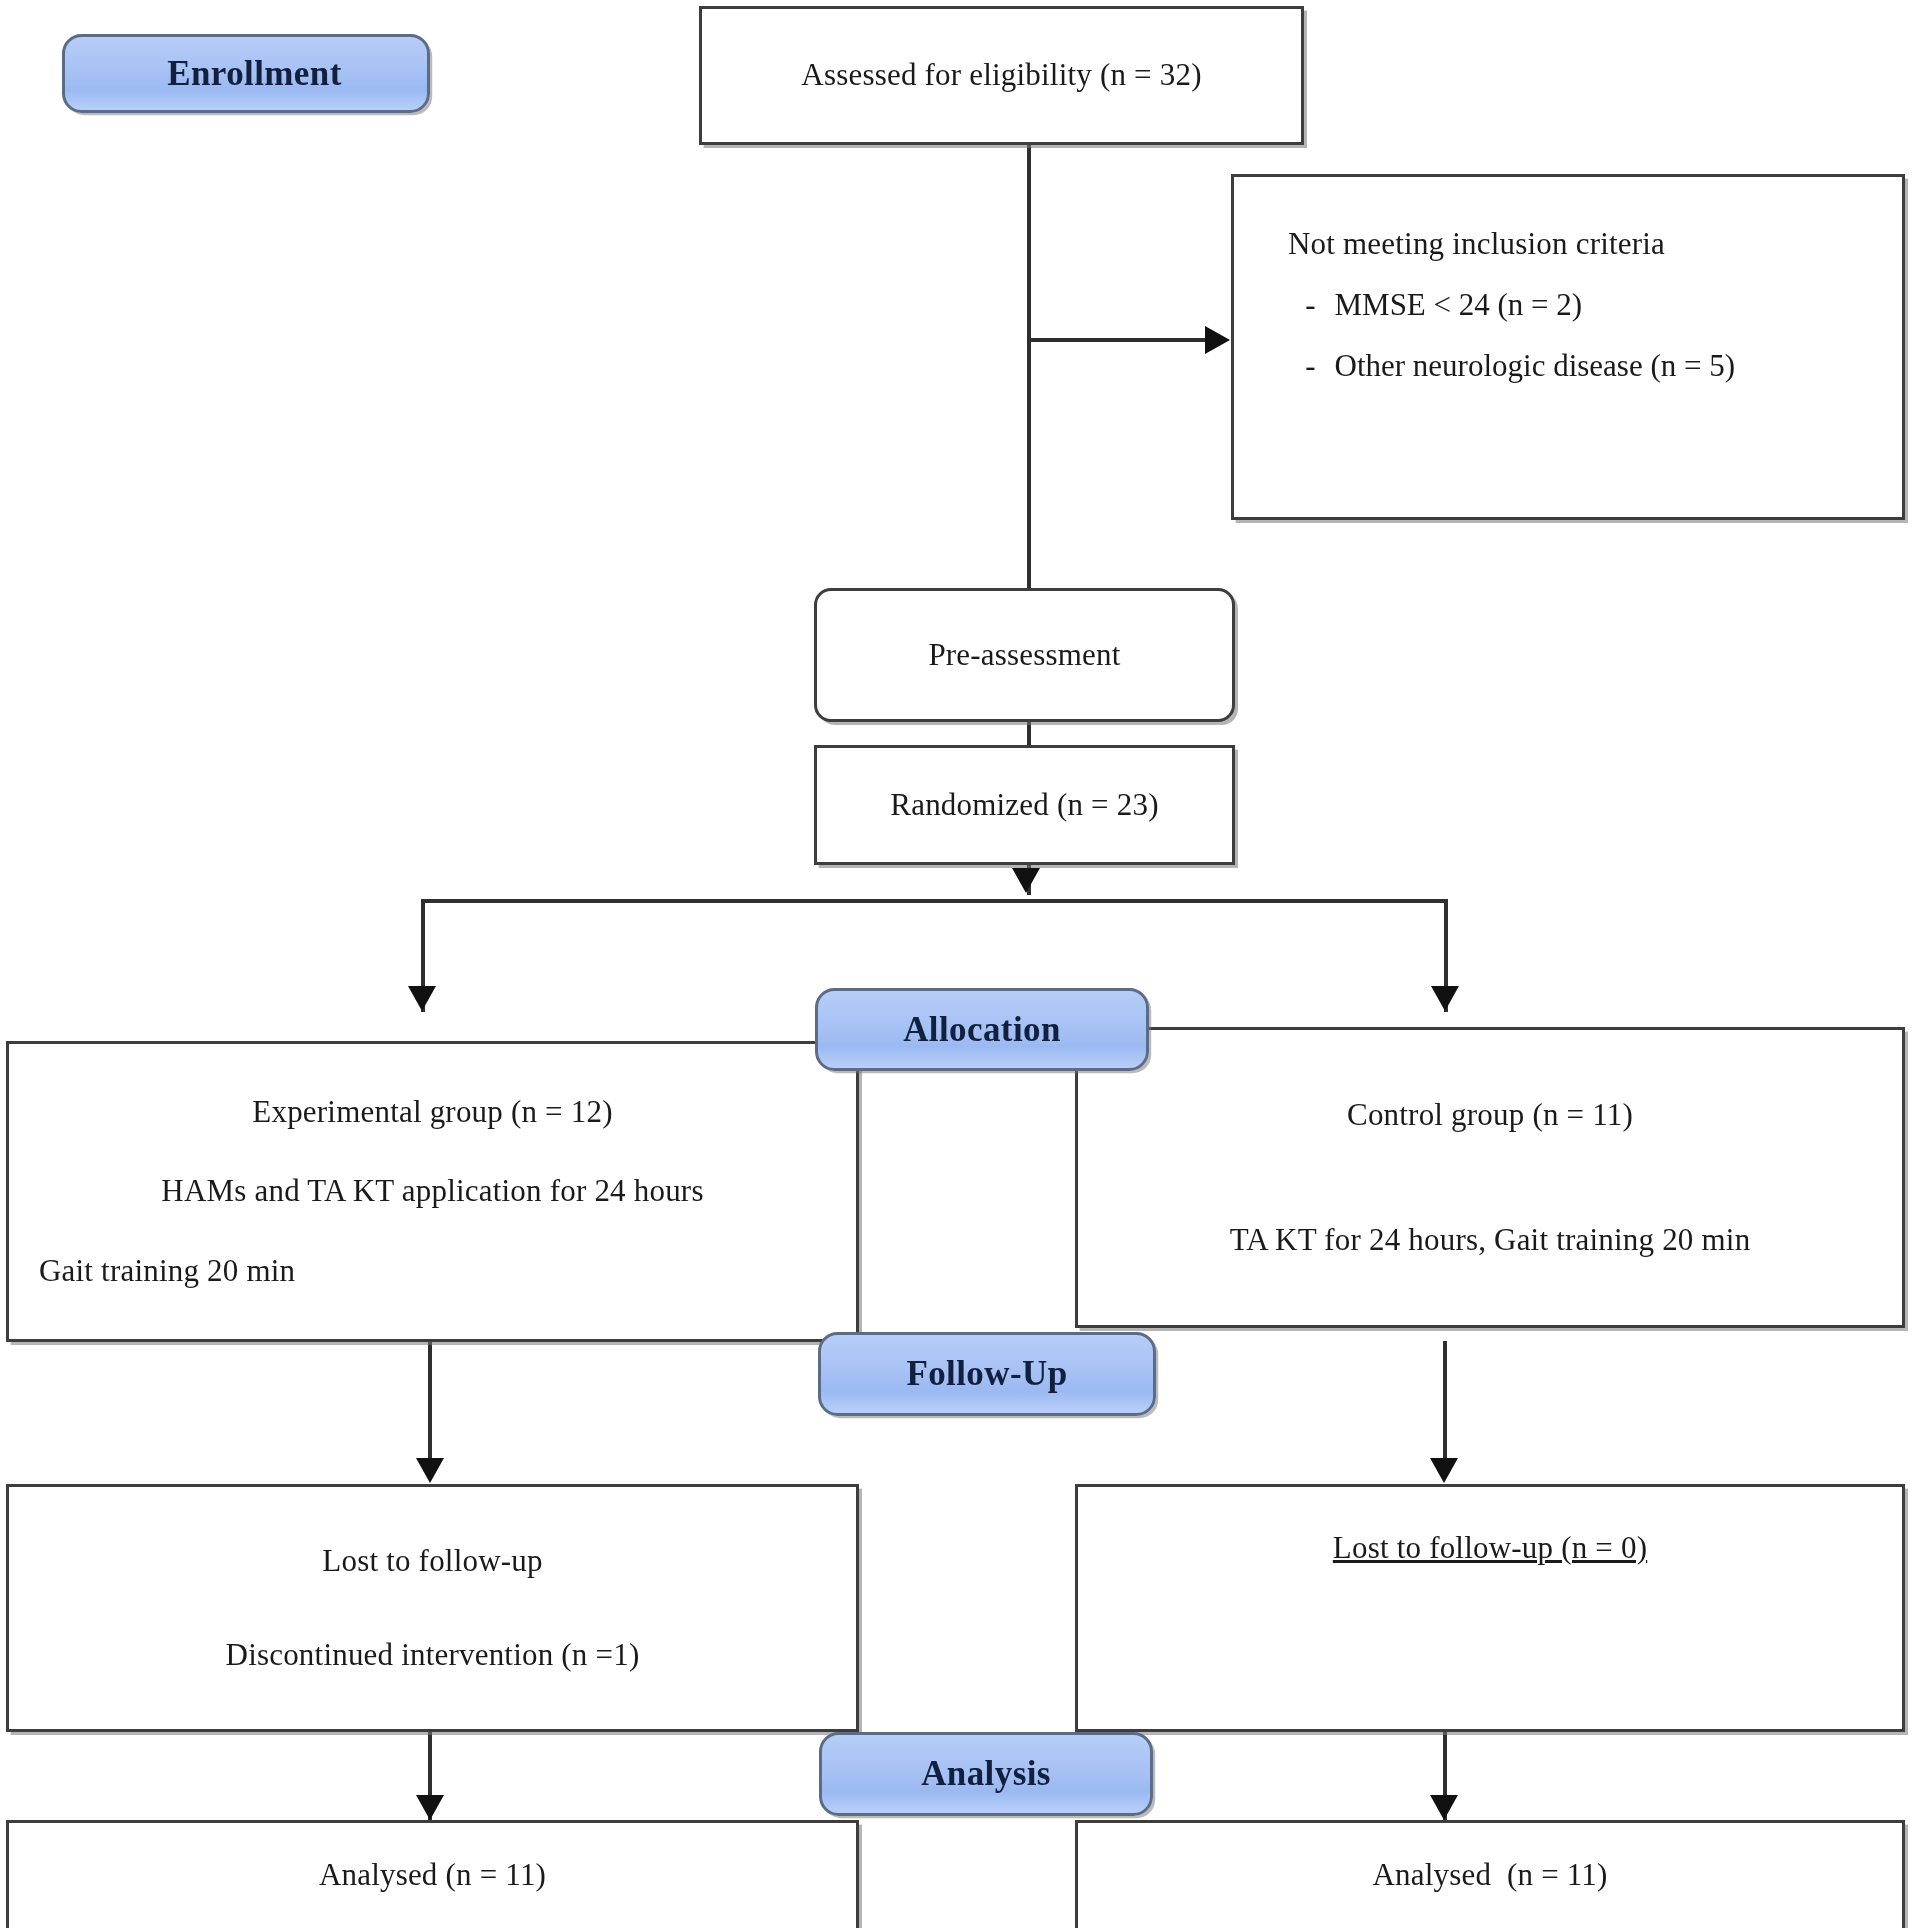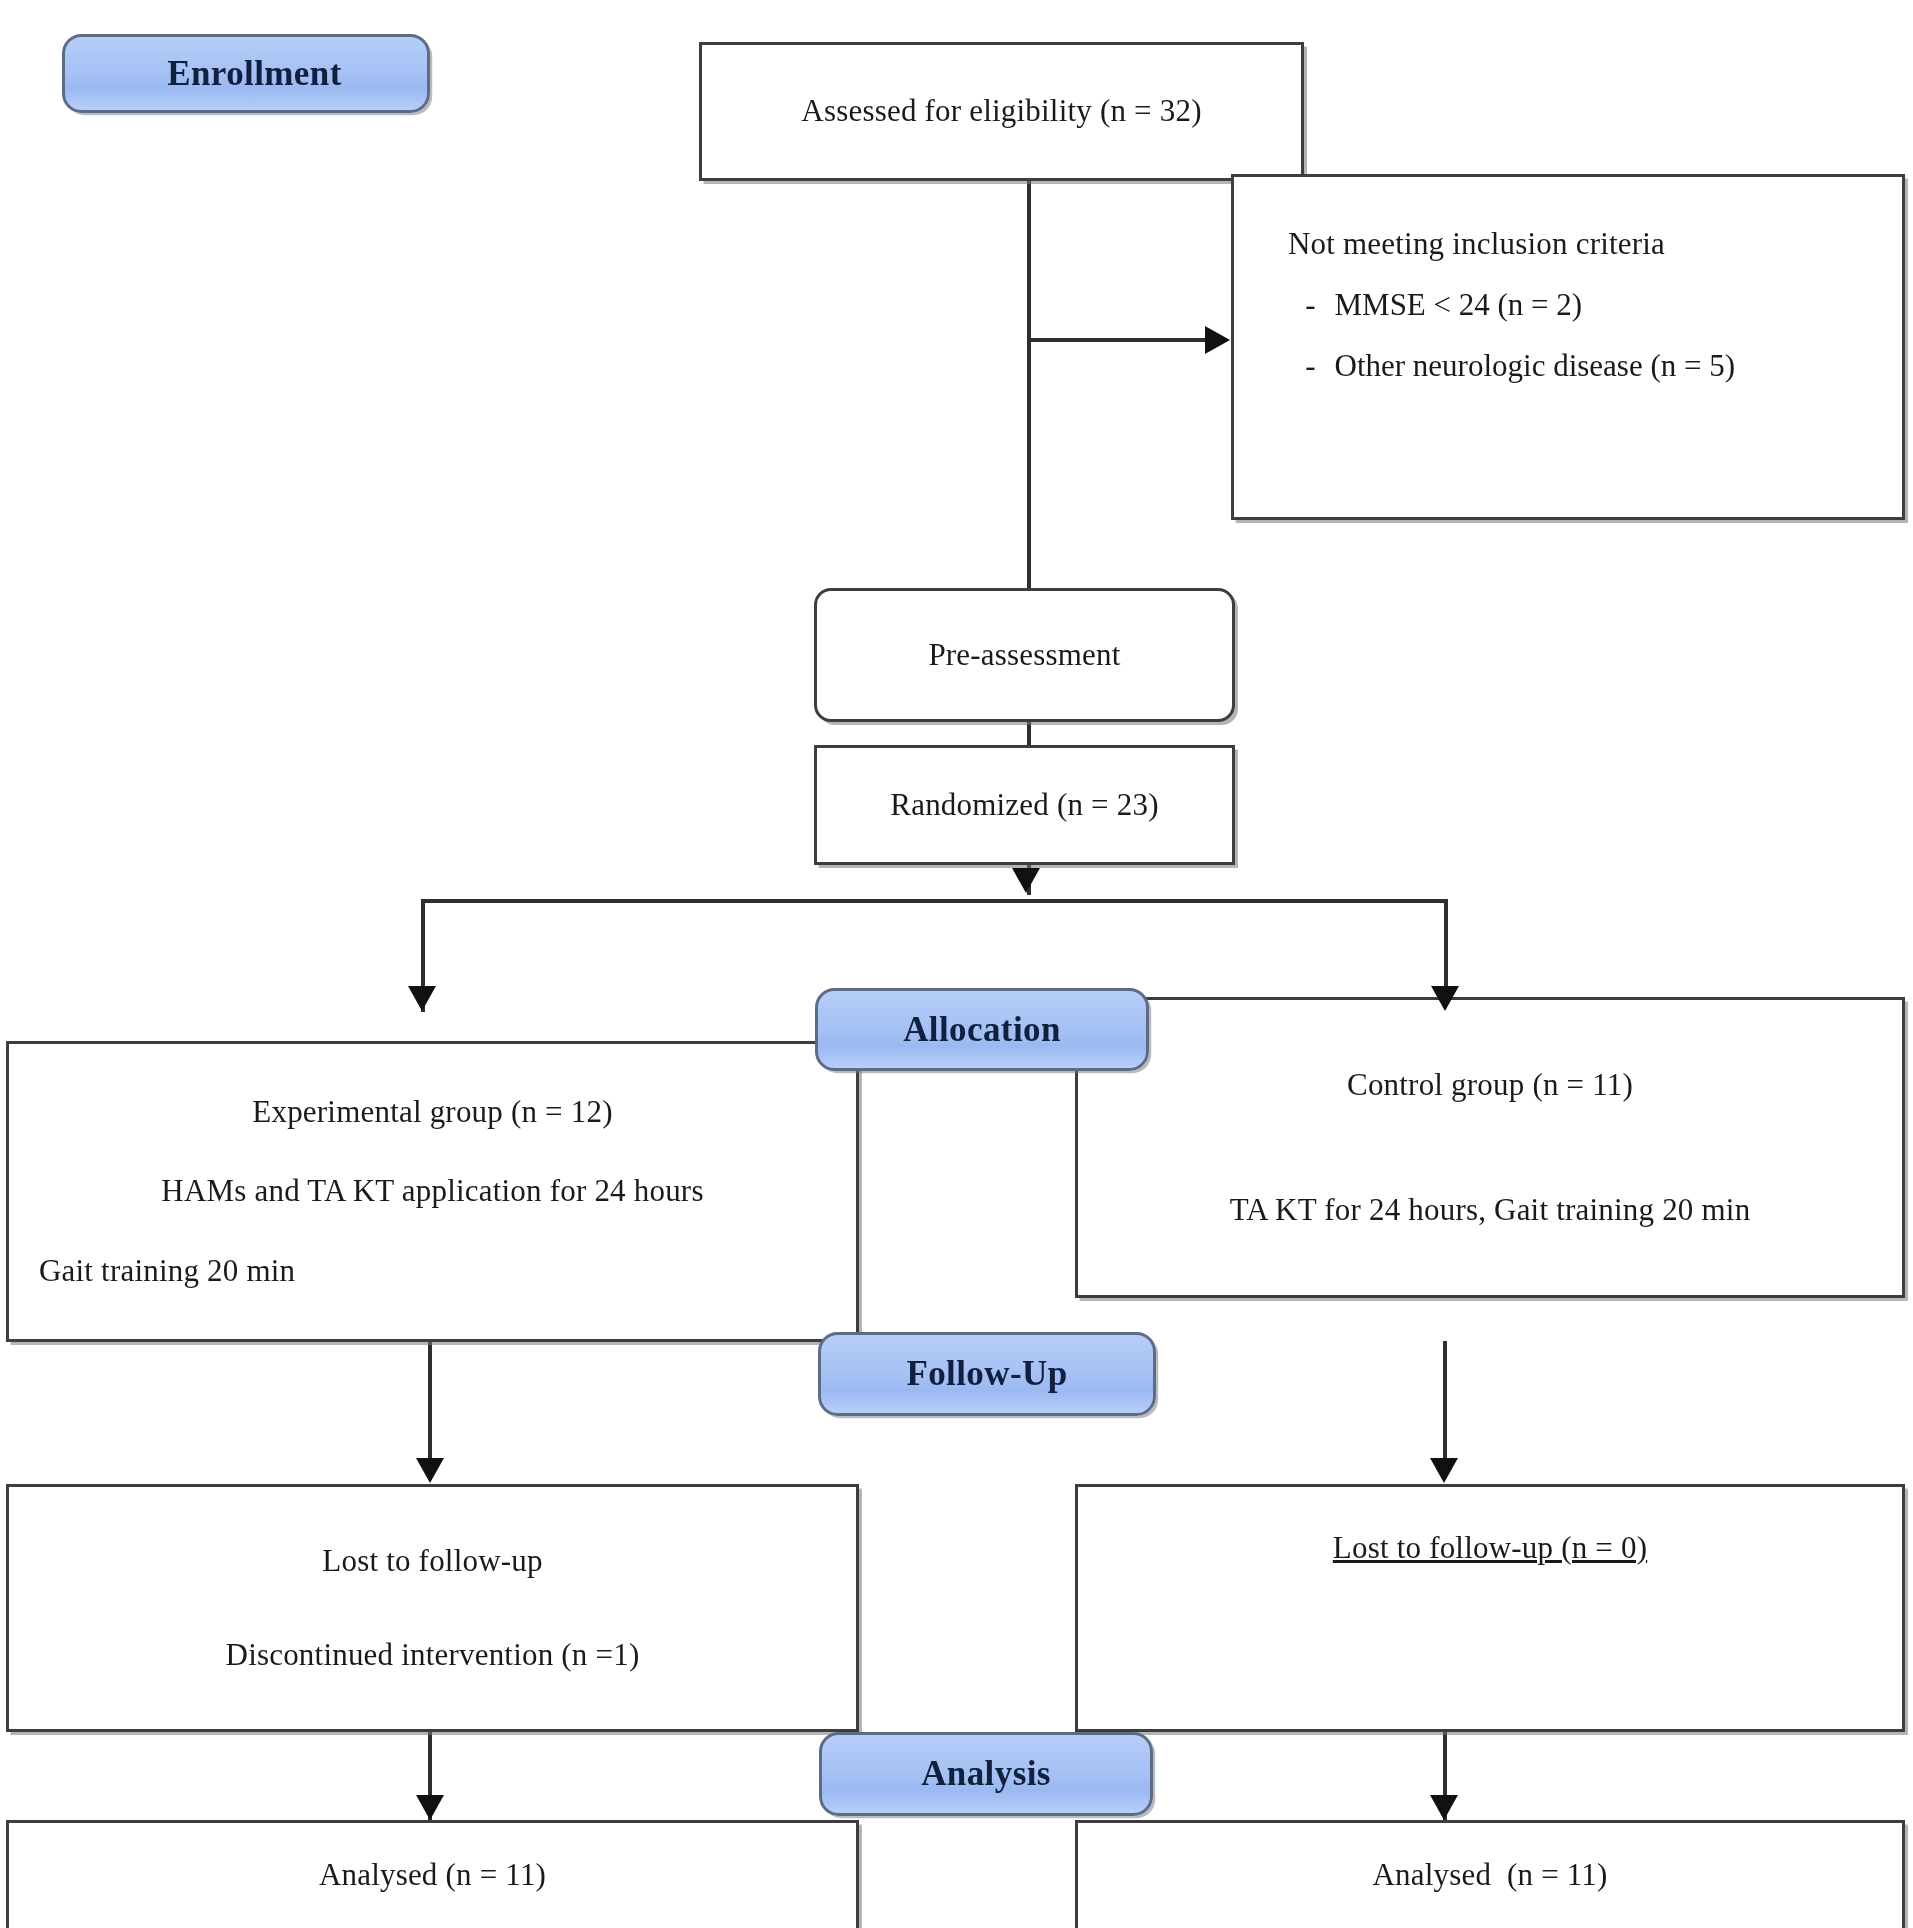--- a/index.html
+++ b/index.html
@@ -101,21 +101,21 @@
 </style>
 </head>
 <body>
 
 <div id="canvas">
 
   <div class="badge" style="left:62px; top:34px; width:368px; height:79px;padding-left:17px;">
     <span>Enrollment</span>
   </div>
 
-  <div class="node center" style="left:699px; top:6px; width:605px; height:139px;margin-top:36px;">
+  <div class="node center" style="left:699px; top:6px; width:605px; height:139px;">
     <div class="line">Assessed for eligibility (n = 32)</div>
   </div>
 
   <div class="vline" style="left:1027px; top:145px; height:443px;"></div>
 
   <div class="hline" style="left:1027px; top:338px; width:180px;"></div>
   <div class="arrow-right" style="left:1205px; top:326px;"></div>
 
   <div class="node left" style="left:1231px; top:174px; width:674px; height:346px; padding:25.6px 33px 25.6px 33px; justify-content:flex-start;">
     <div class="line" style="margin-top:21px; margin-left:21px;">Not meeting inclusion criteria</div>
@@ -150,21 +150,21 @@
   <div class="badge" style="left:815px; top:988px; width:334px; height:83px;">
     <span>Allocation</span>
   </div>
 
   <div class="node center" style="left:6px; top:1041px; width:853px; height:301px; padding:21px 30px;">
     <div class="line" style="margin-bottom:39px;">Experimental group (n = 12)</div>
     <div class="line" style="margin-bottom:39px;">HAMs and TA KT application for 24 hours</div>
     <div class="line" style="text-align:left;">Gait training 20 min</div>
   </div>
 
-  <div class="node center" style="left:1075px; top:997px; width:830px; height:301px; padding:21px 30px;">
+  <div class="node center" style="left:1075px; top:1027px; width:830px; height:301px; padding:21px 30px;">
     <div class="line" style="margin-bottom:84px;">Control group (n = 11)</div>
     <div class="line">TA KT for 24 hours, Gait training 20 min</div>
   </div>
 
   <div class="vline" style="left:428px; top:1341px; height:120px;"></div>
   <div class="arrow-down" style="left:416px; top:1458px;"></div>
   <div class="vline" style="left:1443px; top:1341px; height:120px;"></div>
   <div class="arrow-down" style="left:1430px; top:1458px;"></div>
 
   <div class="badge" style="left:818px; top:1332px; width:338px; height:84px;">

